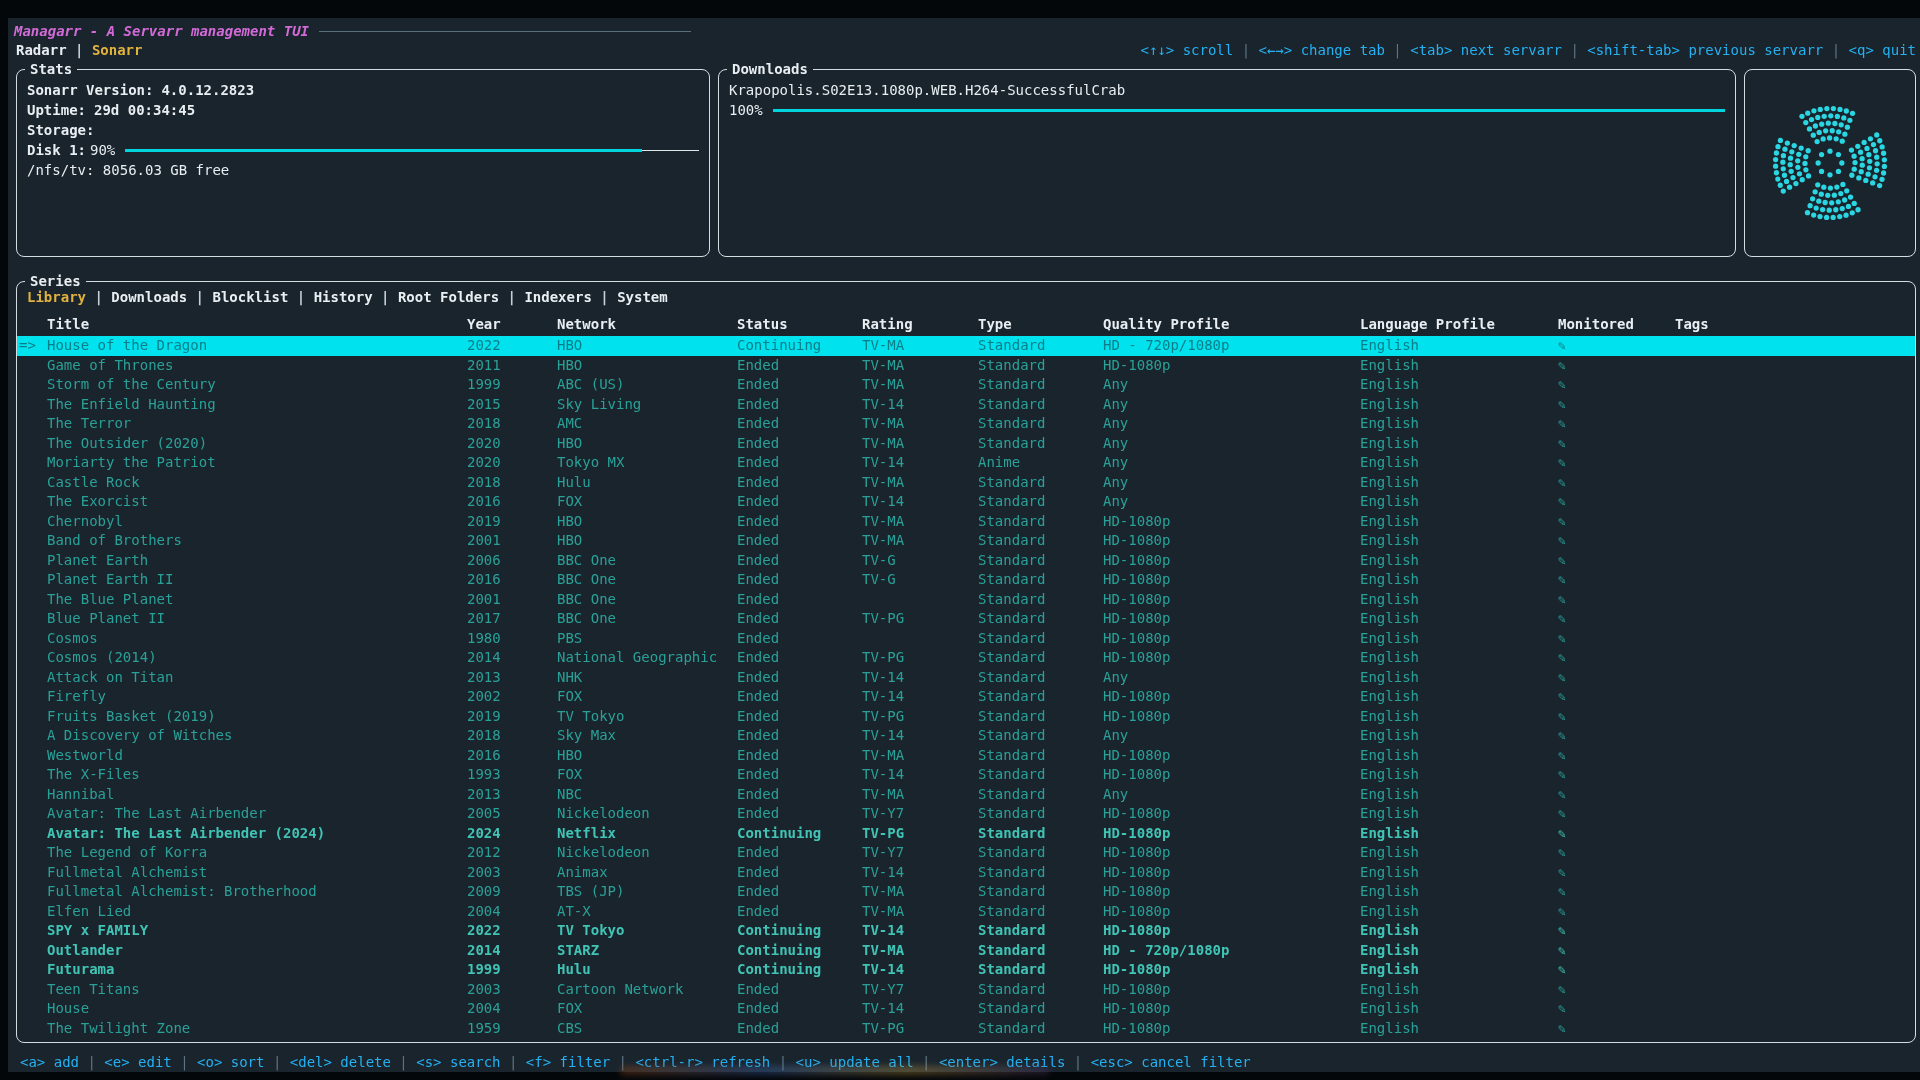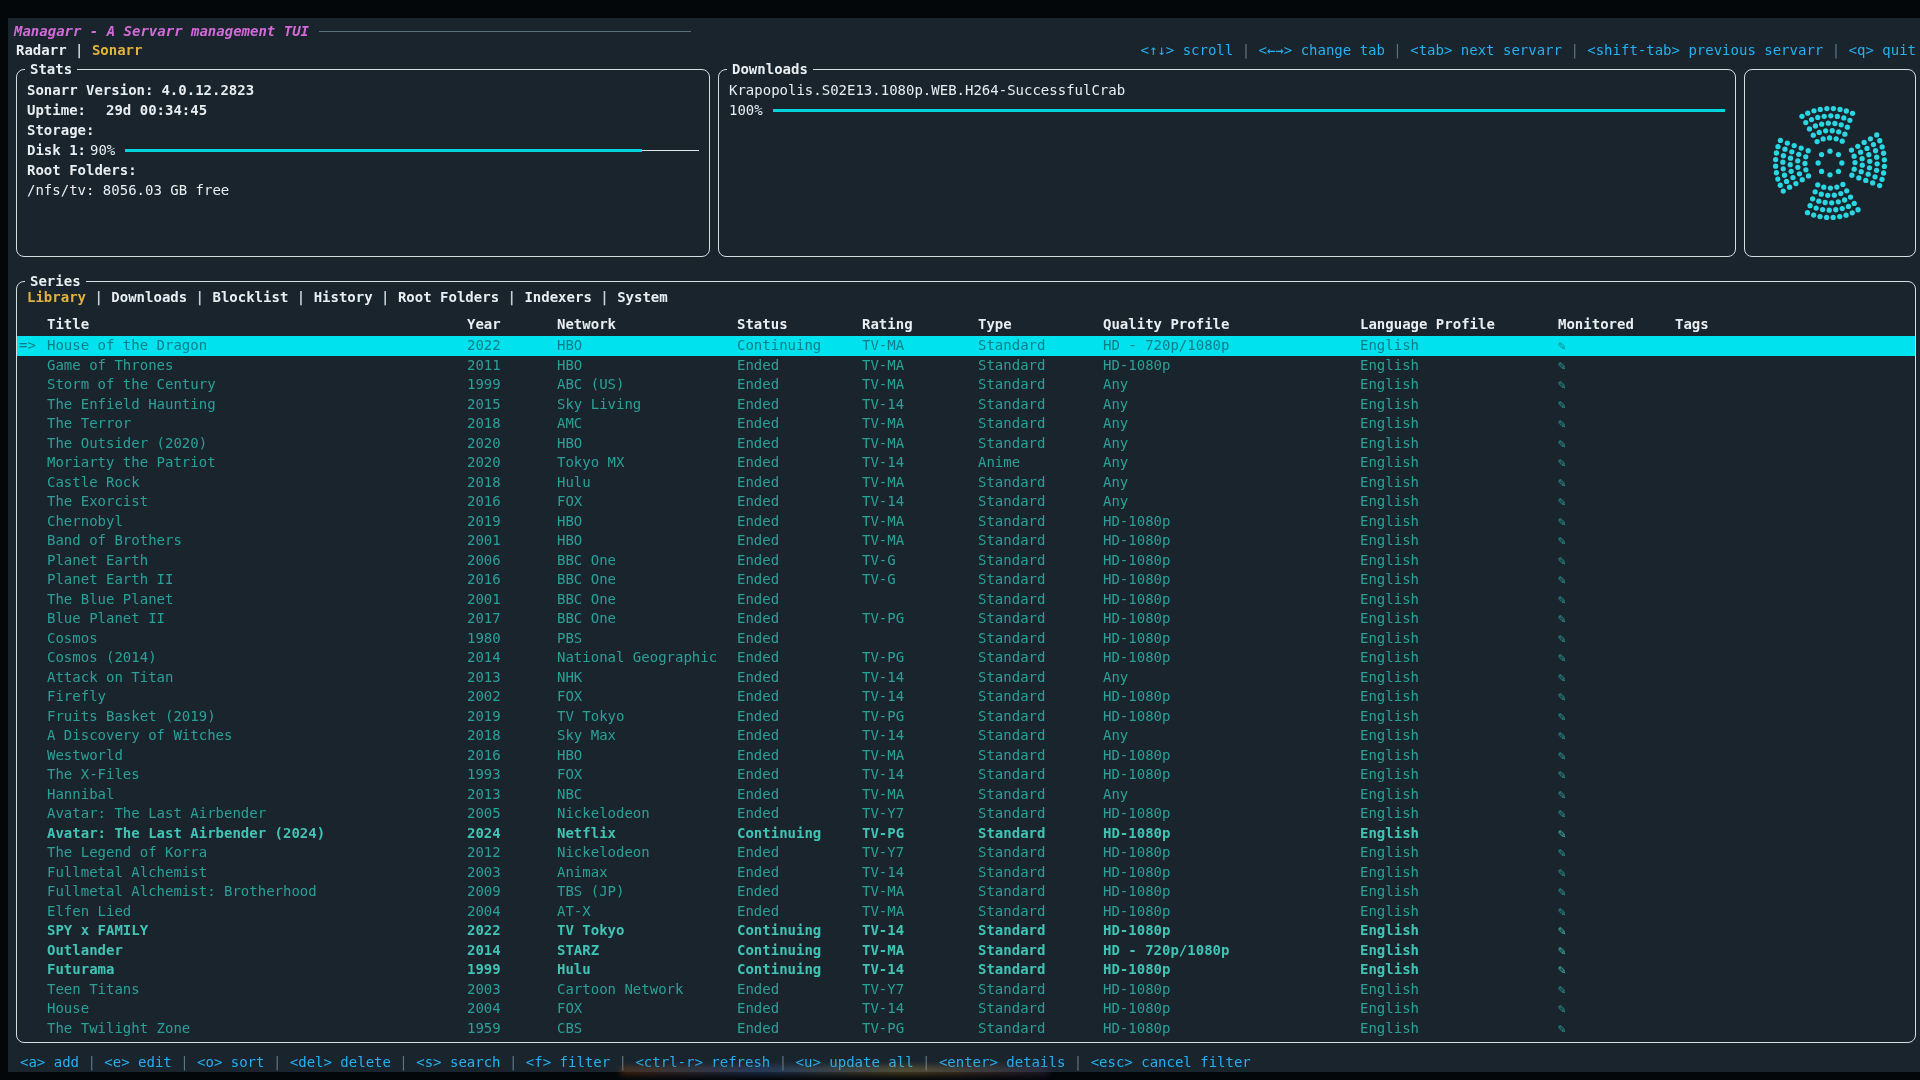--- a/index.html
+++ b/index.html
@@ -66,31 +66,30 @@
   <div class="line2">
     <div><span class="tab">Radarr</span><span class="tab-sep"> | </span><span class="tab active">Sonarr</span></div>
     <div><span class="kb">&lt;↑↓&gt; scroll</span><span class="kb-sep"> | </span><span class="kb">&lt;←→&gt; change tab</span><span class="kb-sep"> | </span><span class="kb">&lt;tab&gt; next servarr</span><span class="kb-sep"> | </span><span class="kb">&lt;shift-tab&gt; previous servarr</span><span class="kb-sep"> | </span><span class="kb">&lt;q&gt; quit</span></div>
   </div>
 
   <div class="top-panels">
 
     <div class="panel stats-panel">
       <span class="panel-title">Stats</span>
       <div class="stat-line"><span class="b">Sonarr Version:</span><span class="b" style="margin-left:8px">4.0.12.2823</span></div>
-      <div class="stat-line"><span class="b">Uptime:</span><span class="b" style="margin-left:20px">29d 00:34:45</span></div>
+      <div class="stat-line"><span class="b">Uptime:</span><span class="b" style="margin-left:8px">29d 00:34:45</span></div>
       <div class="stat-line"><span class="b">Storage:</span></div>
       <div class="stat-line">
         <span class="b">Disk 1:</span>
         <span style="margin-left:4px">90%</span>
         <div class="line-gauge">
           <div class="gauge-fill" style="width: 90%;"></div>
           <div class="gauge-rest"></div>
         </div>
       </div>
-      <div class="stat-line"><span class="b">Root Folders:</span></div>
       <div class="stat-line"><span>/nfs/tv: 8056.03 GB free</span></div>
     </div>
 
     <div class="panel downloads-panel">
       <span class="panel-title">Downloads</span>
       <div class="stat-line"><span>Krapopolis.S02E13.1080p.WEB.H264-SuccessfulCrab</span></div>
       <div class="stat-line">
         <span>100%</span>
         <div class="line-gauge">
           <div class="gauge-fill" style="width: 100%;"></div>

